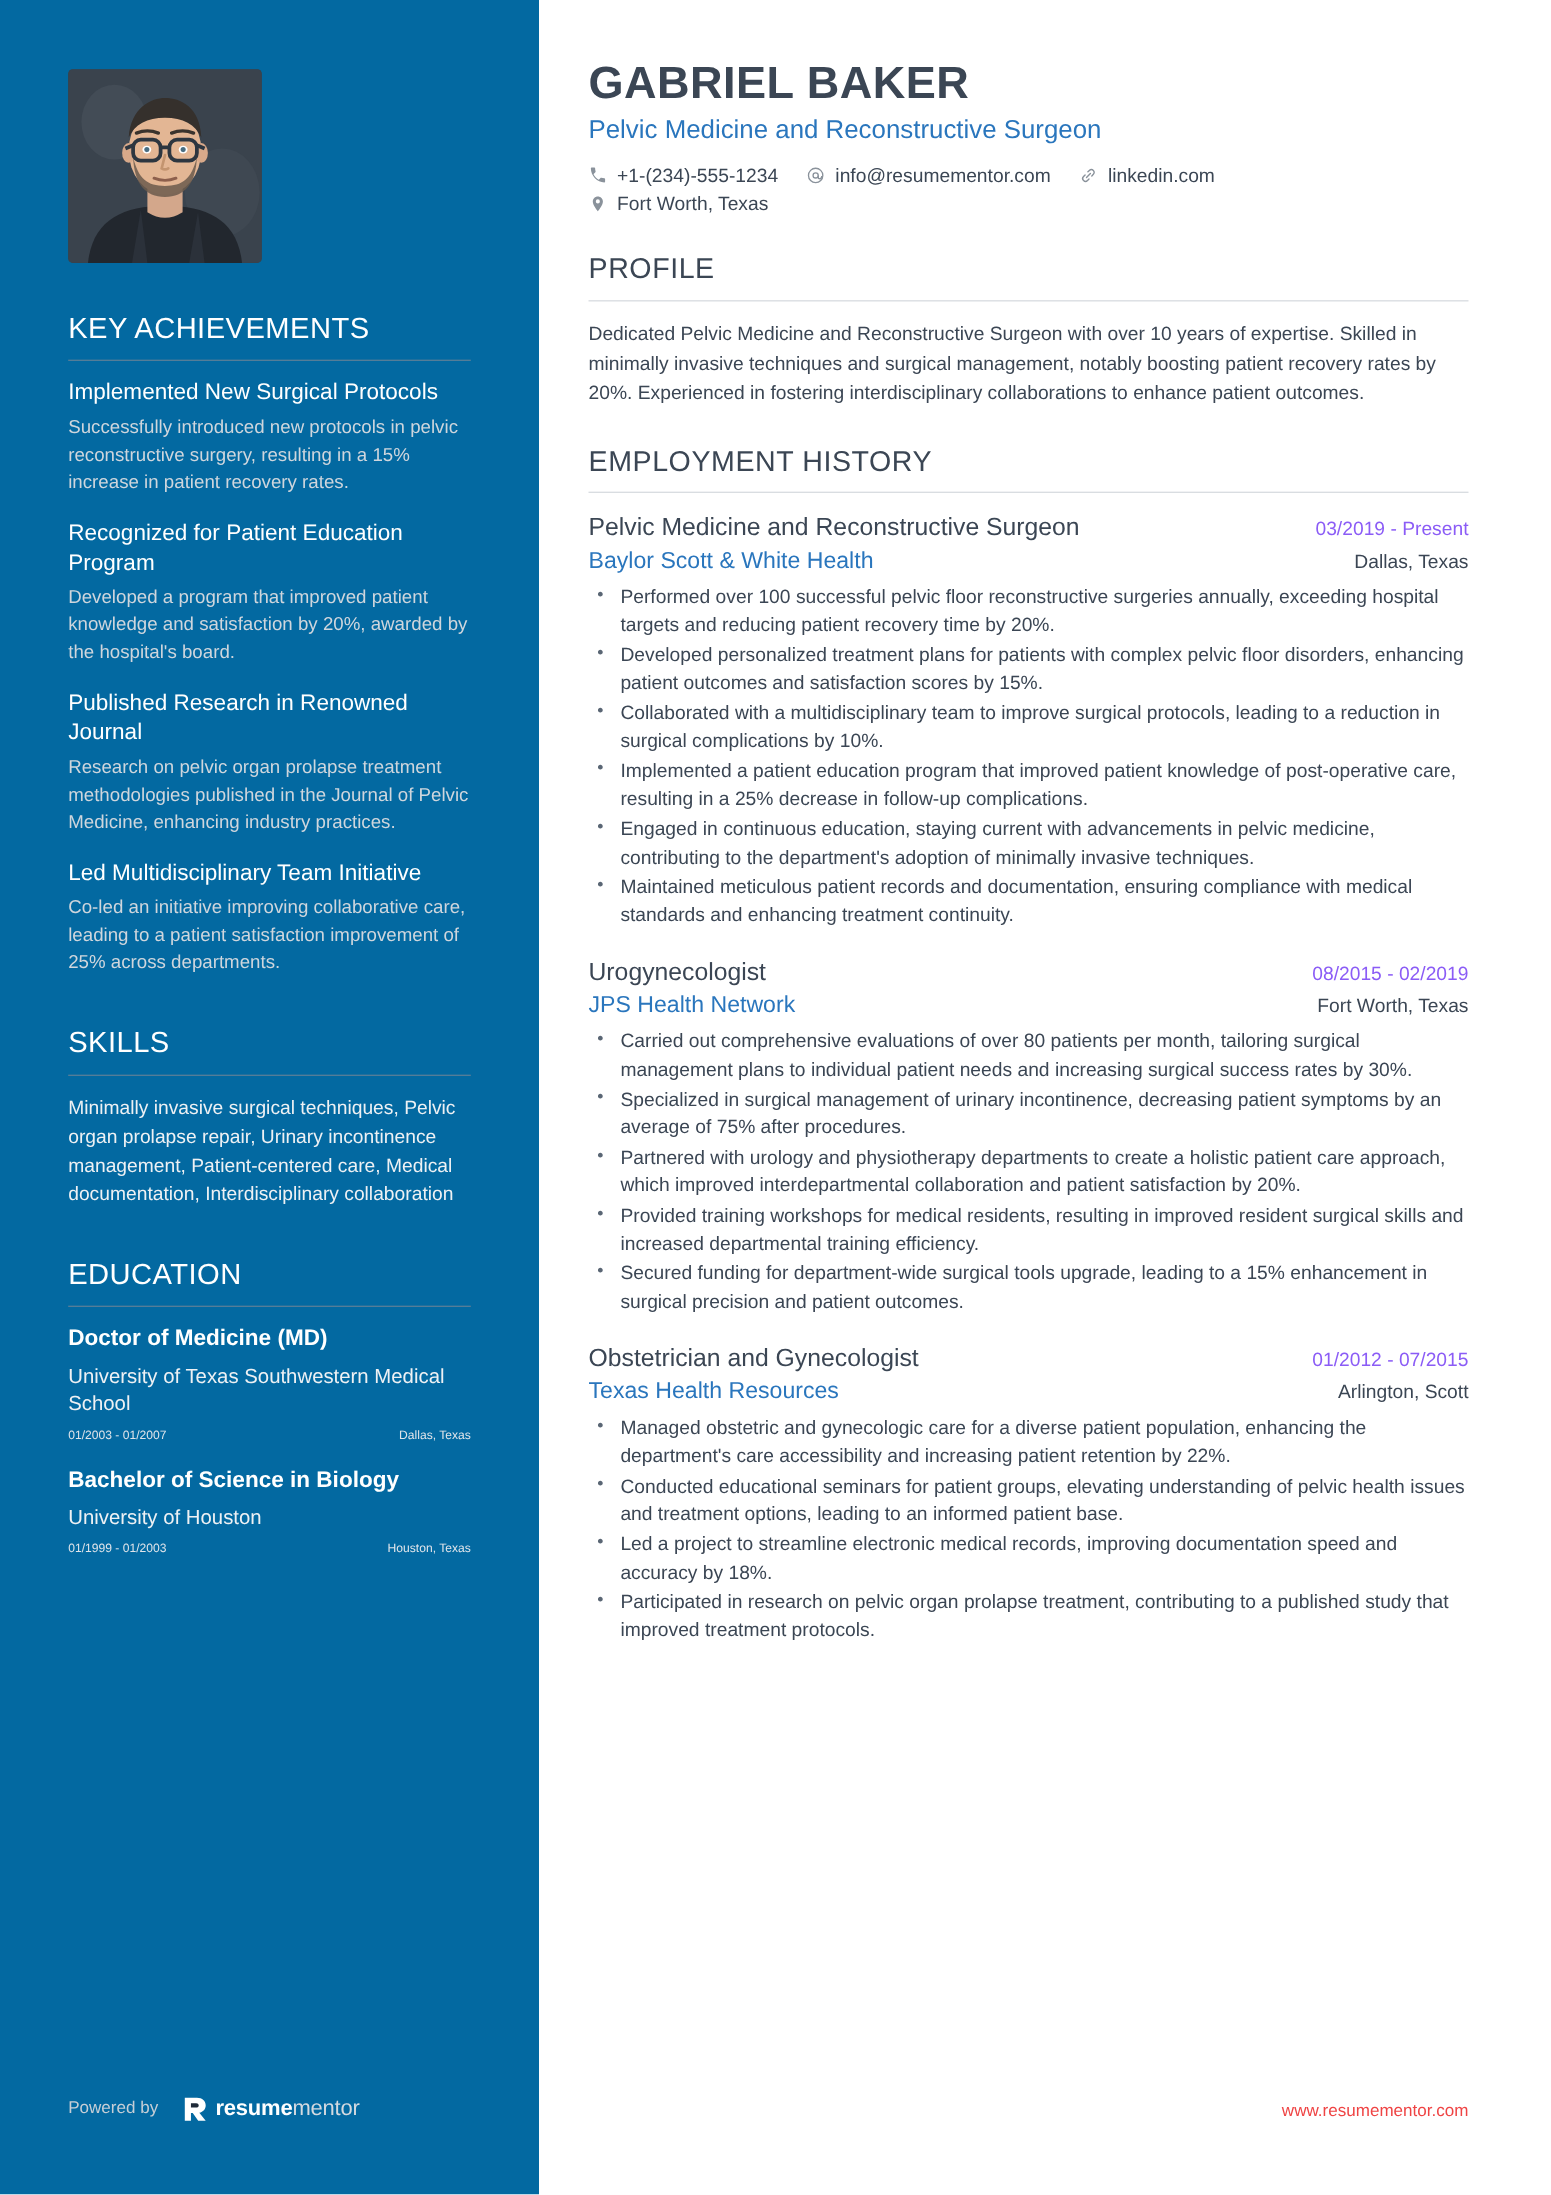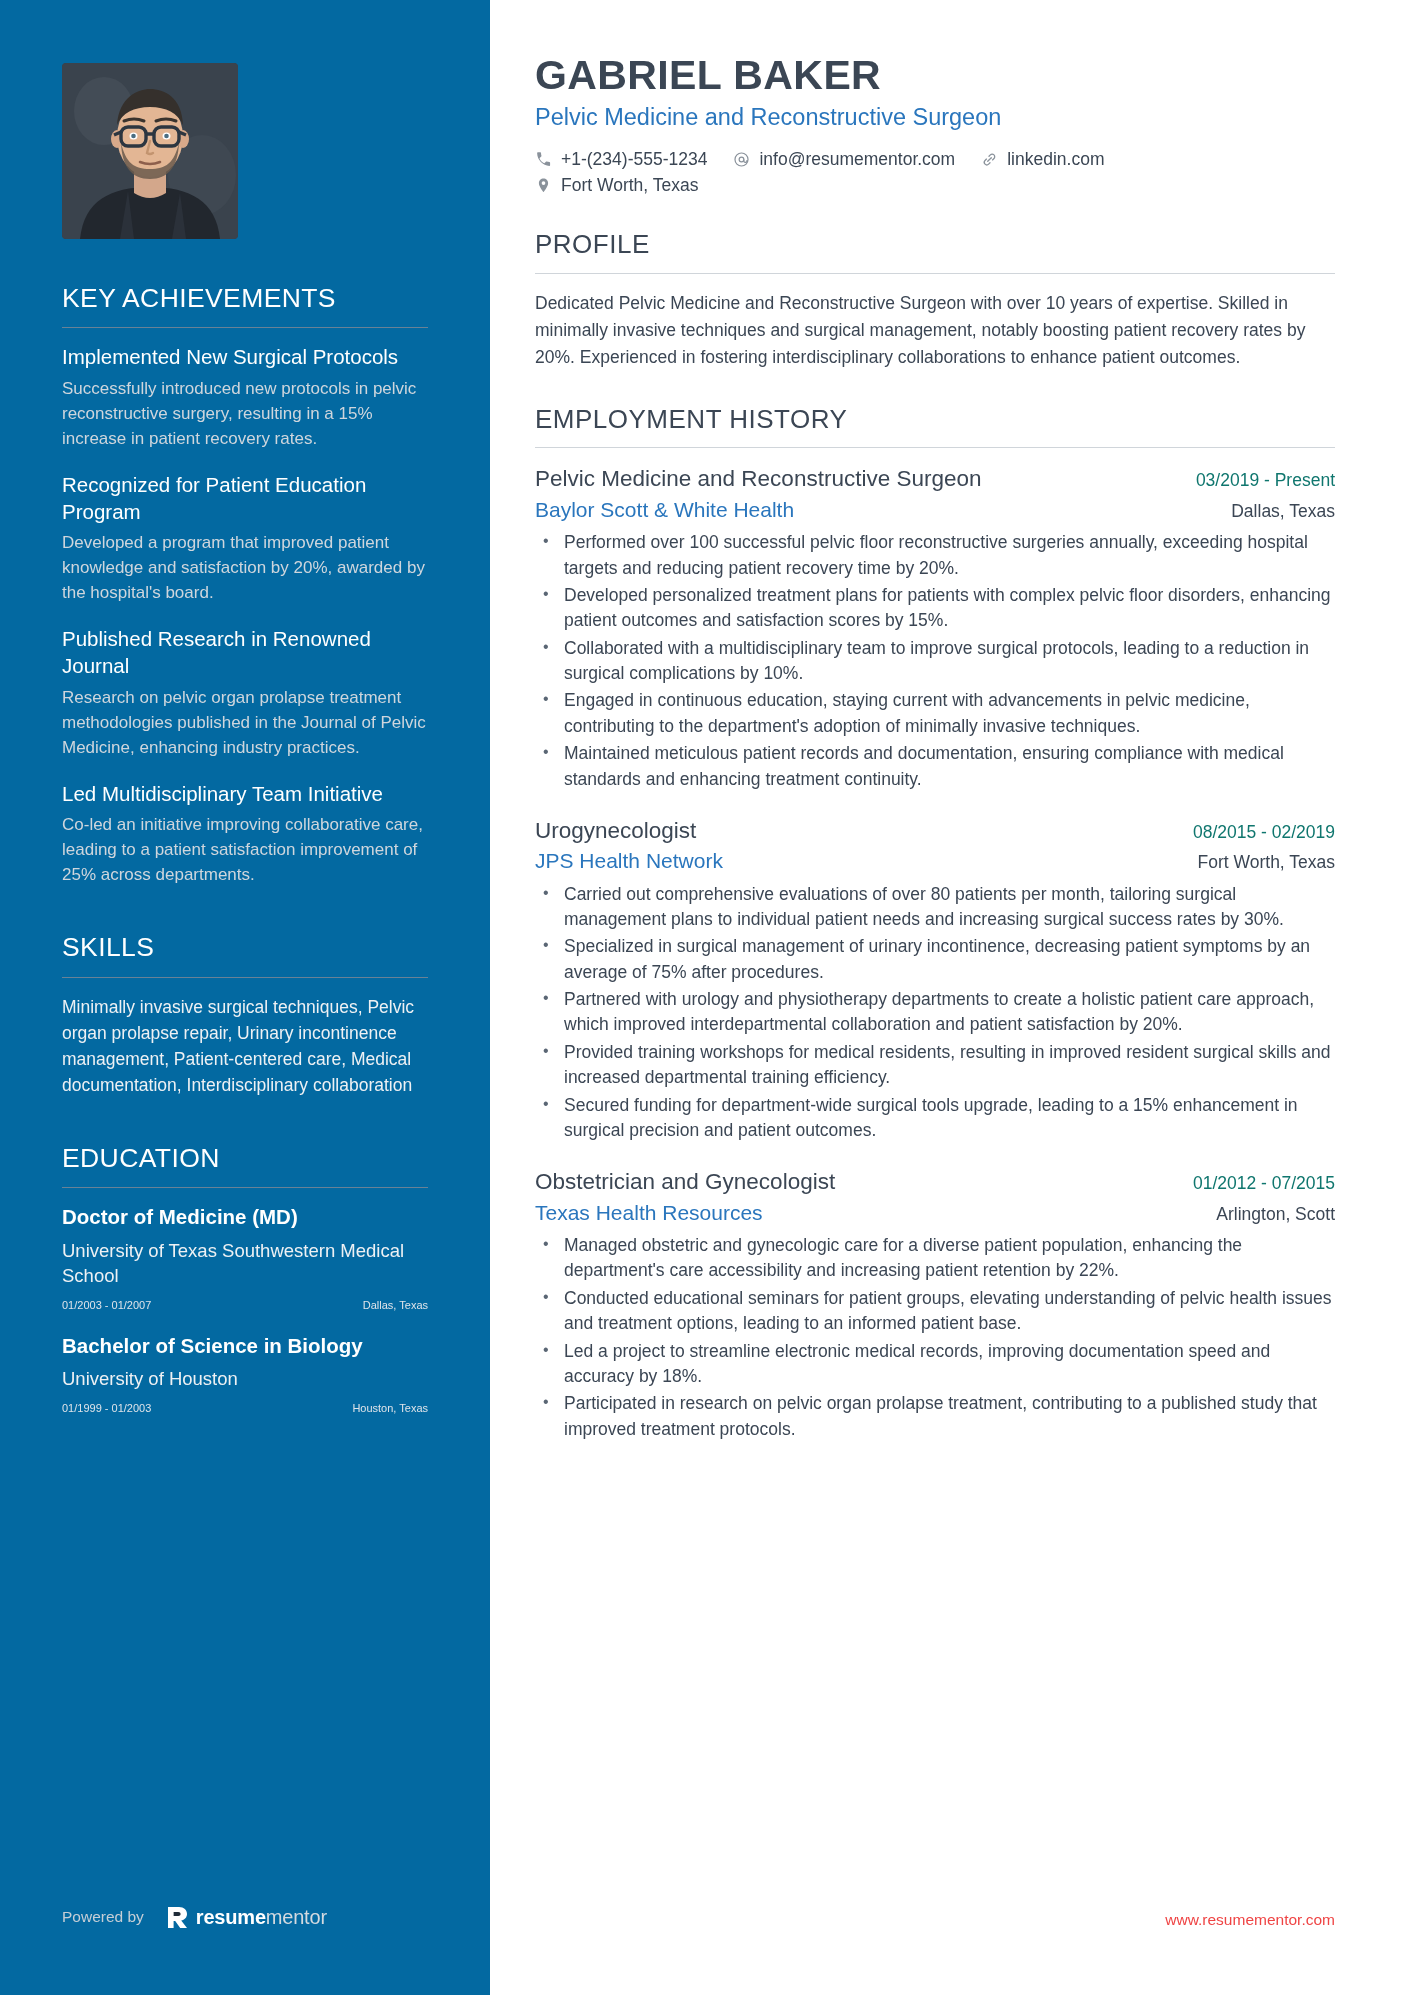--- a/index.html
+++ b/index.html
@@ -91,21 +91,21 @@
   .sect-h {
     font-size:26px; font-weight:400; letter-spacing:0.5px;
     color:#3b4654; margin:0 0 13px 0; line-height:1.15;
   }
   .sect-rule { height:1px; background:#d0d5da; margin-bottom:16px; }
   .profile-text { font-size:17.5px; line-height:1.53; color:#3b4654; margin:0; }
 
   .job { margin-bottom:24px; }
   .job-row { display:flex; align-items:baseline; justify-content:space-between; gap:20px; }
   .job-title { font-size:22.5px; font-weight:400; color:#3b4654; line-height:1.35; }
-  .job-dates { font-size:17.5px; color:#0f766e; white-space:nowrap; }
+  .job-dates { font-size:17.5px; color:#8b5cf6; white-space:nowrap; }
   .job-company { font-size:21px; color:#2a76bd; line-height:1.35; }
   .job-loc { font-size:17.5px; color:#3b4654; white-space:nowrap; }
   .job-row2 { margin-top:1px; margin-bottom:6px; }
 
   ul.bullets { list-style:none; margin:0; padding:0; }
   ul.bullets li {
     position:relative; padding-left:29px;
     font-size:17.5px; line-height:1.45; color:#3b4654; margin-bottom:2px;
   }
   ul.bullets li:before {
@@ -302,20 +302,21 @@
           <span class="job-dates">03/2019 - Present</span>
         </div>
         <div class="job-row job-row2">
           <span class="job-company">Baylor Scott &amp; White Health</span>
           <span class="job-loc">Dallas, Texas</span>
         </div>
         <ul class="bullets">
           <li>Performed over 100 successful pelvic floor reconstructive surgeries annually, exceeding hospital targets and reducing patient recovery time by 20%.</li>
           <li>Developed personalized treatment plans for patients with complex pelvic floor disorders, enhancing patient outcomes and satisfaction scores by 15%.</li>
           <li>Collaborated with a multidisciplinary team to improve surgical protocols, leading to a reduction in surgical complications by 10%.</li>
+          <li>Implemented a patient education program that improved patient knowledge of post-operative care, resulting in a 25% decrease in follow-up complications.</li>
           <li>Engaged in continuous education, staying current with advancements in pelvic medicine, contributing to the department's adoption of minimally invasive techniques.</li>
           <li>Maintained meticulous patient records and documentation, ensuring compliance with medical standards and enhancing treatment continuity.</li>
         </ul>
       </article>
 
       <article class="job">
         <div class="job-row">
           <span class="job-title">Urogynecologist</span>
           <span class="job-dates">08/2015 - 02/2019</span>
         </div>

